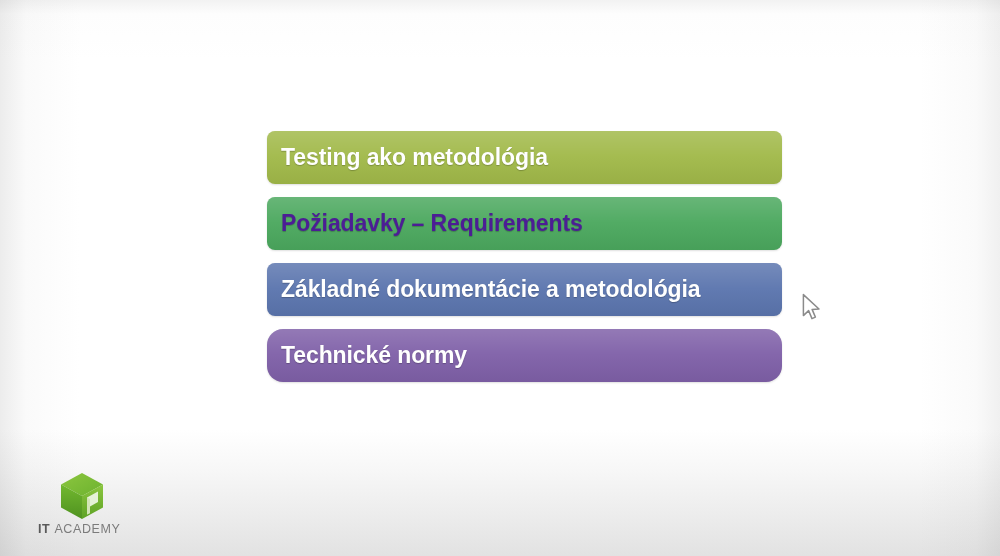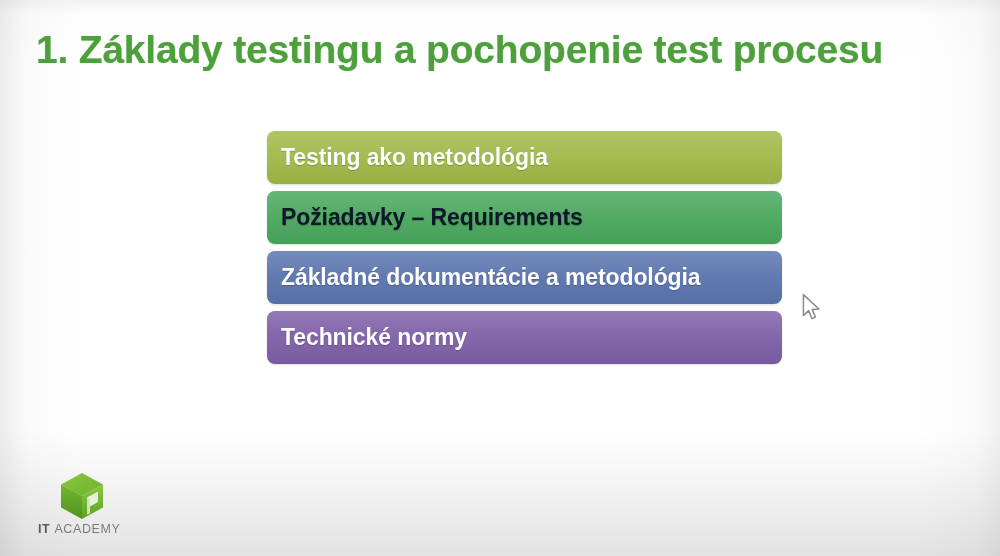--- a/index.html
+++ b/index.html
@@ -52,28 +52,28 @@
   
   #bars {
     position: absolute;
     left: 267px;
     top: 131px;
     width: 515px;
   }
   .bar {
     position: relative;
     height: 53px;
-    margin-bottom: 7px;
+    margin-bottom: 13px;
     border-radius: 8px;
     box-shadow: 0 1px 2px rgba(0,0,0,0.13);
     display: flex;
     align-items: center;
     overflow: hidden;
   }
-  .bar:last-child { margin-bottom: 0; }
+  .bar:last-child { margin-bottom: 0; border-radius: 16px; }
   .bar::after {
     content: "";
     position: absolute;
     inset: 0;
     border-radius: 8px;
     background: linear-gradient(to bottom,
        rgba(255,255,255,0.16) 0%,
        rgba(255,255,255,0.04) 48%,
        rgba(0,0,0,0.05) 100%);
     pointer-events: none;
@@ -133,30 +133,29 @@
     width: 22px;
     height: 30px;
     pointer-events: none;
   }
 </style>
 </head>
 <body>
 
 <div id="slide">
 
-  <div id="title" style="color: rgb(77, 160, 60);">1. Základy testingu a pochopenie test procesu</div>
 
   <div id="bars">
 
     <div class="bar" style="background-color: rgb(161, 185, 73);">
       <span class="bar-label" style="color: rgb(255, 255, 255);">Testing ako metodológia</span>
     </div>
 
     <div class="bar" style="background-color: rgb(75, 168, 94);">
-      <span class="bar-label" style="color: #0f172a;">Požiadavky – Requirements</span>
+      <span class="bar-label" style="color: #4c1d95;">Požiadavky – Requirements</span>
     </div>
 
 
     <div class="bar" style="background-color: rgb(91, 117, 174);">
       <span class="bar-label" style="color: rgb(255, 255, 255);">Základné dokumentácie a metodológia</span>
     </div>
 
     <div class="bar" style="background-color: rgb(127, 96, 168);">
       <span class="bar-label" style="color: rgb(255, 255, 255);">Technické normy</span>
     </div>

